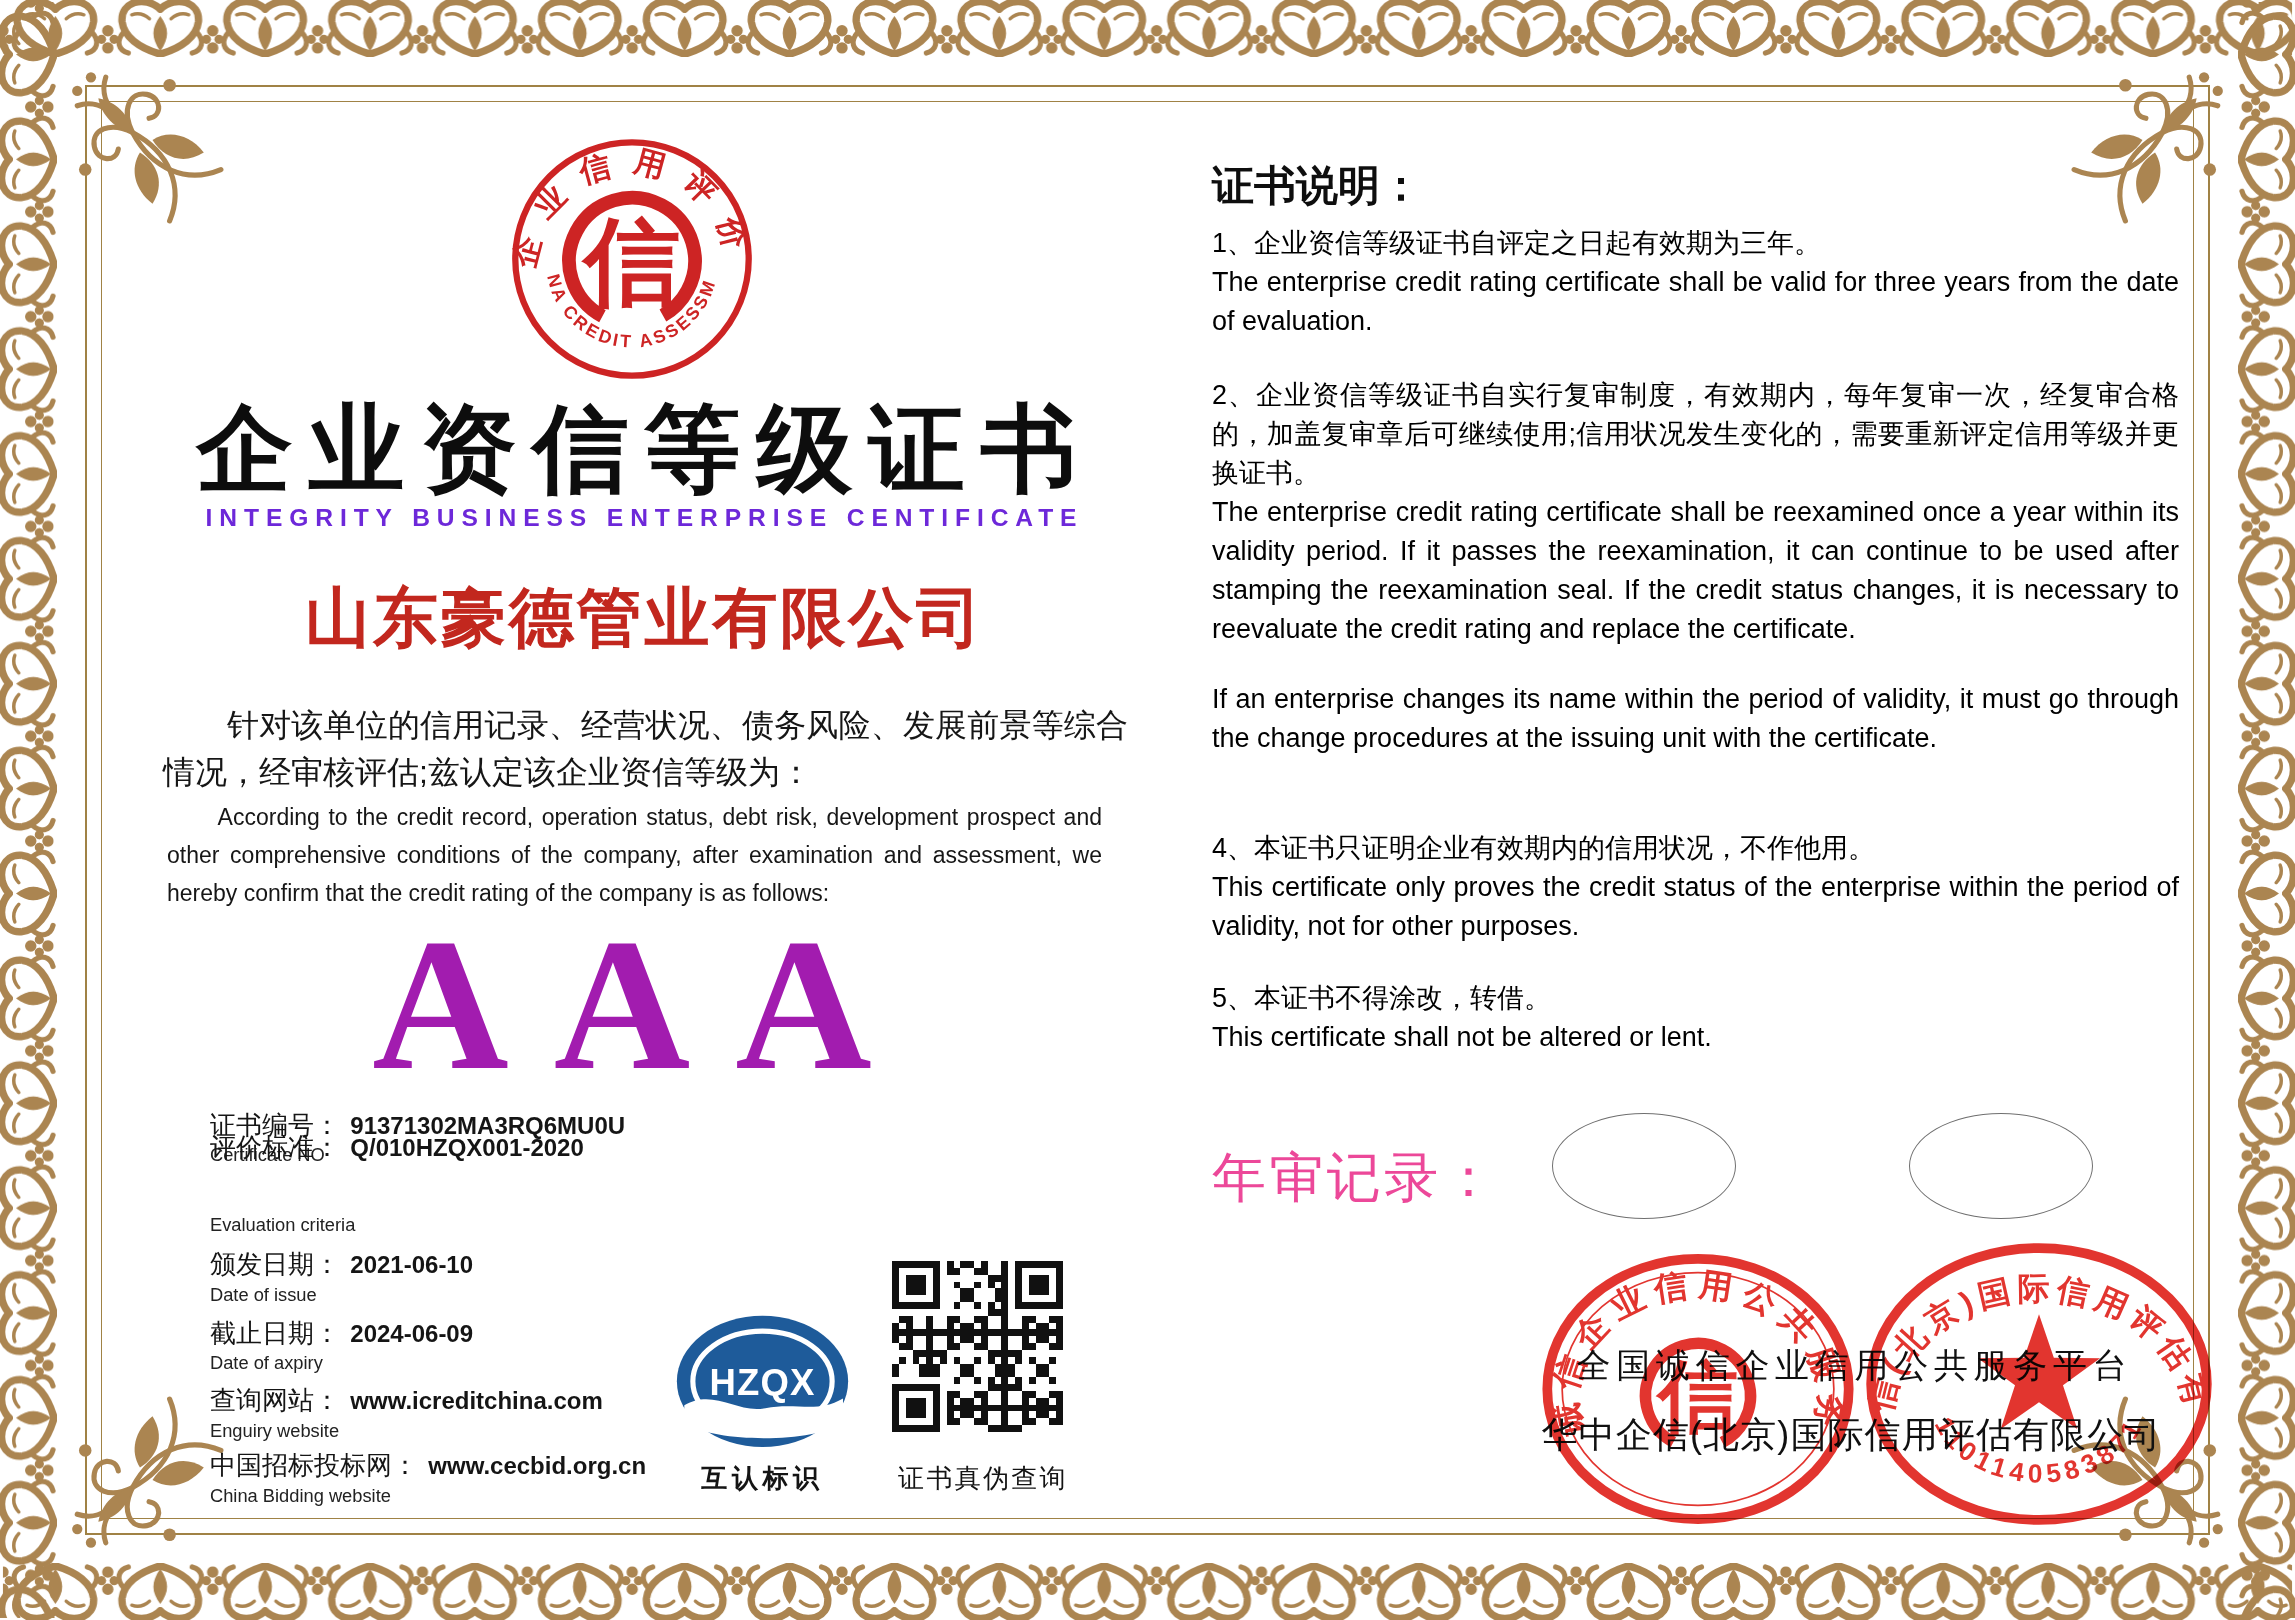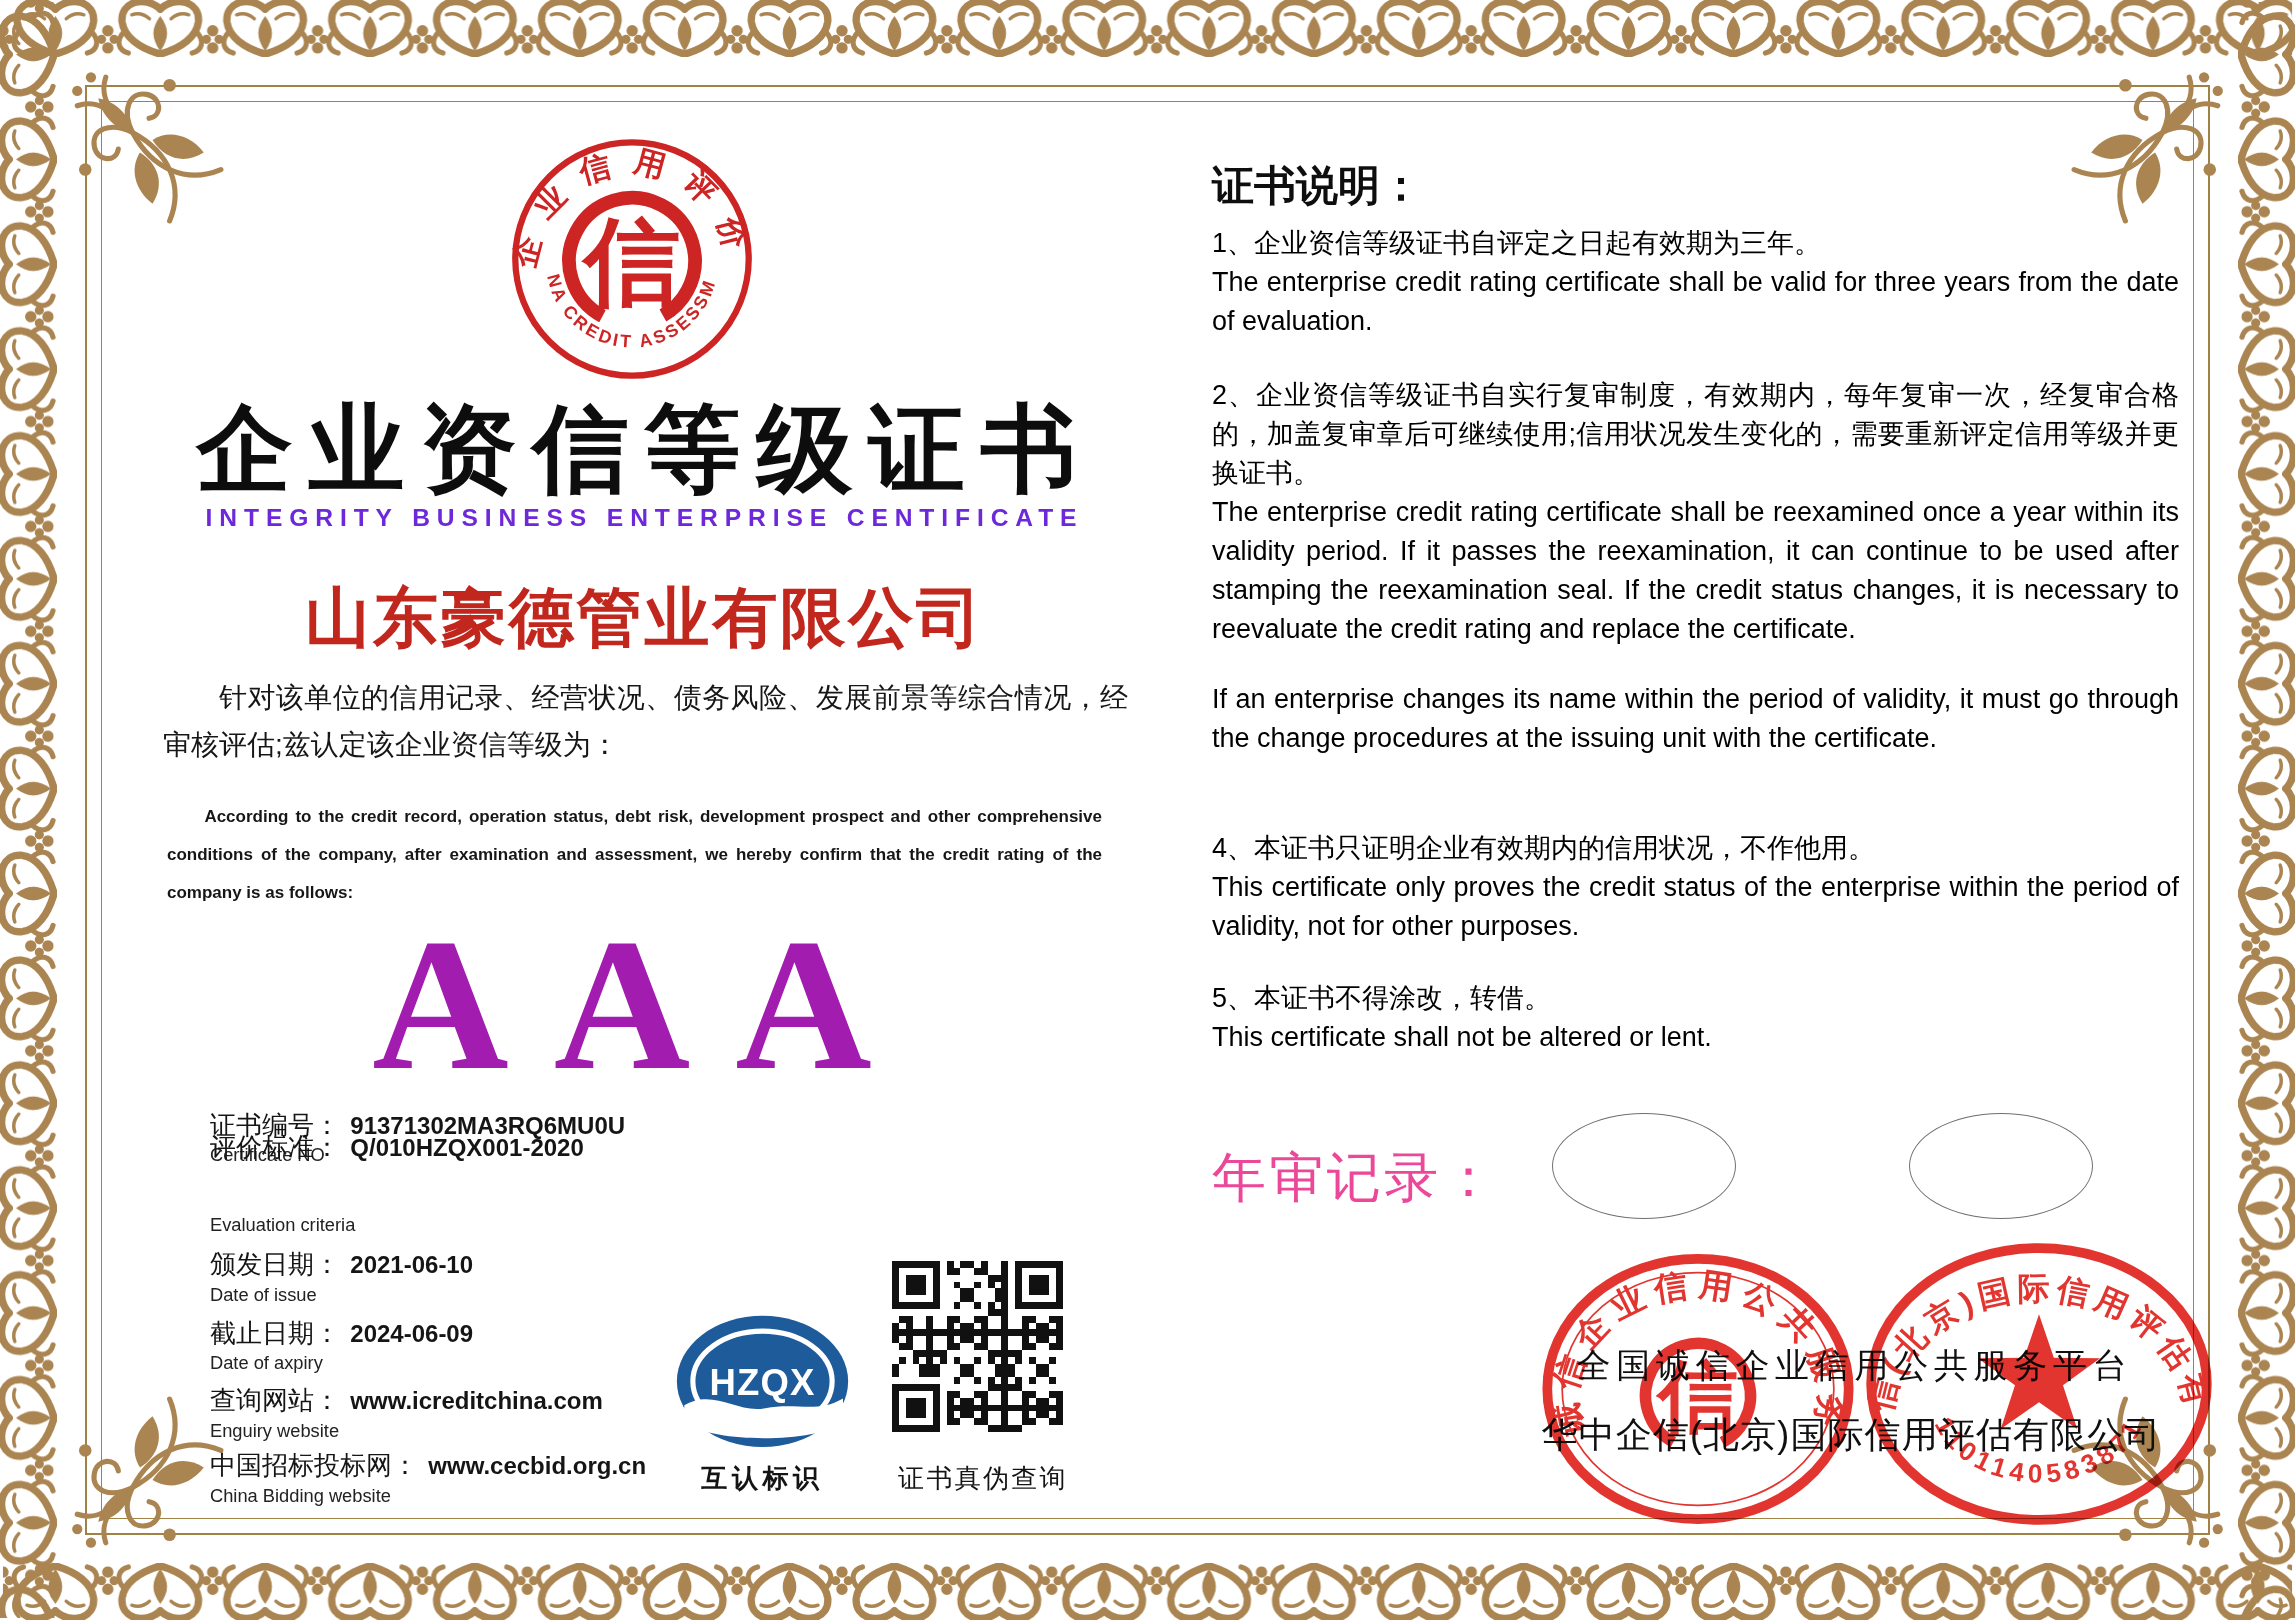--- a/index.html
+++ b/index.html
@@ -17,24 +17,24 @@
   .corner.bl{left:67px;bottom:67px;transform:scale(-1,1);}
   .corner.br{right:67px;bottom:67px;}
   
   .title-zh{left:190px;top:400px;width:909px;text-align:center;
     font-family:"Liberation Serif",serif;font-weight:700;font-size:96px;line-height:1.05;
     letter-spacing:16px;white-space:nowrap;color:#0d0d0d;}
   .title-en{left:190px;top:504px;width:909px;text-align:center;font-size:24.6px;font-weight:600;
     letter-spacing:6.9px;white-space:nowrap;color:#6d28d9;}
   .company{left:190px;top:574px;width:909px;text-align:center;font-size:65px;font-weight:700;
     letter-spacing:2.9px;white-space:nowrap;color:#c2271e;}
-  .intro-zh{left:163px;top:674px;width:965px;font-size:28px;line-height:47px;
+  .intro-zh{left:163px;top:702px;width:965px;font-size:32px;line-height:47px;
     text-align:justify;text-indent:2em;color:#161616;}
-  .intro-en{left:167px;top:798px;width:935px;font-size:17px;line-height:38px;
-    text-align:justify;text-indent:2.2em;color:#161616;font-weight:bold;}
+  .intro-en{left:167px;top:798px;width:935px;font-size:23px;line-height:38px;
+    text-align:justify;text-indent:2.2em;color:#161616;}
   .rating{left:190px;top:910px;width:909px;text-align:center;
     font-family:"Liberation Serif",serif;font-weight:700;font-size:189px;line-height:1;
     letter-spacing:45px;color:#a21caf;}
   .detail-zh{position:absolute;left:210px;font-size:26px;color:#151515;white-space:nowrap;}
   .detail-zh b{font-weight:500;}
   .detail-zh .val{font-size:24px;font-weight:700;margin-left:10.3px;text-align:right;}
   .detail-en{position:absolute;left:210px;font-size:18.3px;color:#222;white-space:nowrap;}
   .badge-label{position:absolute;font-size:26px;color:#141414;text-align:center;}
   
   .notes-head{left:1212px;top:158px;font-size:42px;font-weight:700;color:#0e0e0e;}

